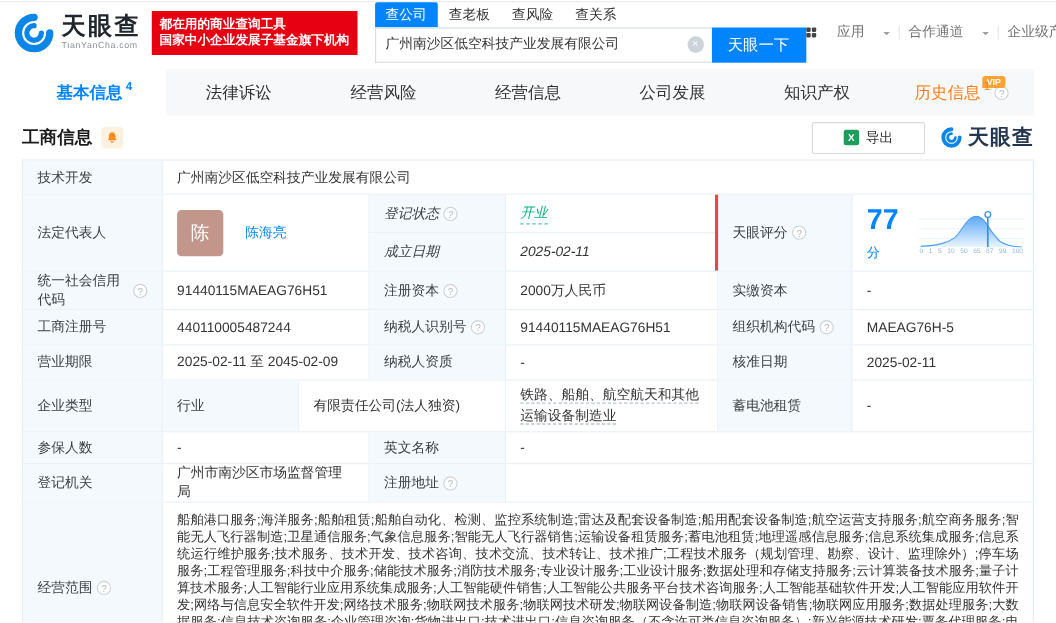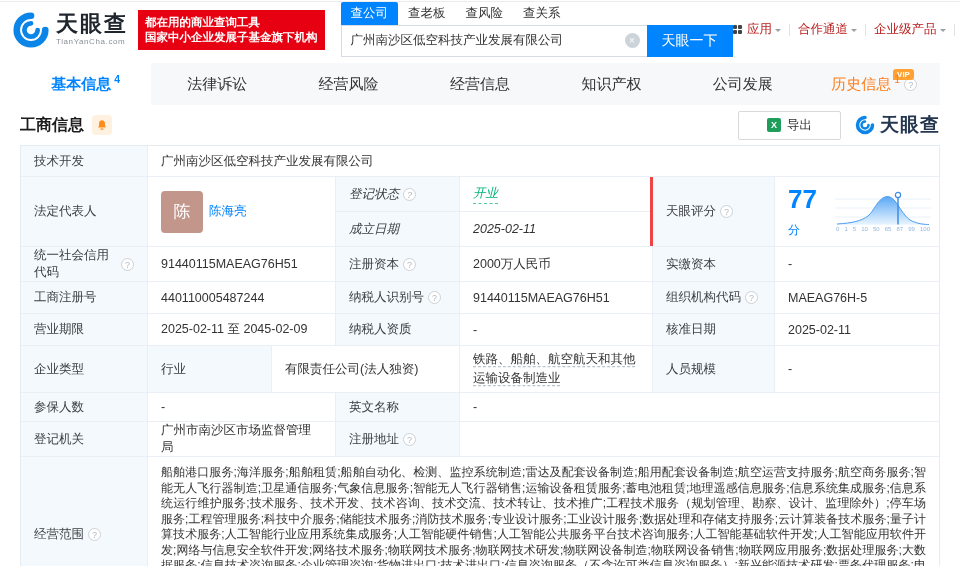--- a/index.html
+++ b/index.html
@@ -22,21 +22,21 @@
   .s-tab.on { background:#0084ff; color:#fff; border-radius:2px 2px 0 0; }
   .s-box { display:flex; height:32px; }
   .s-input-wrap { position:relative; flex:1; }
   .s-input { width:100%; height:32px; border:1px solid #d6dce2; border-right:none; padding:0 26px 0 9px;
     font-size:12.5px; color:#333; outline:none; font-family:inherit; }
   .s-clear { position:absolute; right:7px; top:8px; width:15px; height:15px; border-radius:50%;
     background:#ccd3d9; color:#fff; font-size:10px; line-height:15px; text-align:center; cursor:pointer; }
   .s-clear::before { content:"×"; }
   .s-btn { width:86px; background:#0084ff; color:#fff; border:none; font-size:14px; cursor:pointer; font-family:inherit; }
   .nav { margin-left:auto; display:flex; align-items:center; gap:8px; font-size:12.5px; white-space:nowrap; }
-  .nav-item { display:flex; align-items:center; gap:3px; cursor:pointer; color:#b91c1c; }
+  .nav-item { display:flex; align-items:center; gap:17px; cursor:pointer; color:#737373; }
   .nav-sep { width:1px; height:12px; background:#e3e3e3; }
   .caret { width:0; height:0; border:3.5px solid transparent; border-top-color:#9aa0a6; margin-top:4px; }
   .grid-ico { display:inline-grid; grid-template-columns:4px 4px; gap:1.5px; margin-right:2px; }
   .grid-ico i { width:4px; height:4px; background:#444; border-radius:1px; }
 
   
   .tabbar { margin:6px 20px 0; display:flex; height:42px; background:#f7f8fa; }
   .tab { flex:1; display:flex; align-items:center; justify-content:center; font-size:15px; color:#333;
     cursor:pointer; position:relative; }
   .tab.active { background:#fff; color:#0084ff; font-weight:700; }
@@ -78,21 +78,21 @@
   .mid { width:317px; flex:none; display:flex; flex-direction:column; border-right:3px solid #ef4444;font-style:italic; }
   .mrow { display:flex; flex:1; }
   .mrow:first-child { border-bottom:1px solid #e9eff4; }
   .mid .c { border-right:1px solid #e9eff4; min-height:34px; }
   .mid .c.mv { border-right:none; flex:1; }
   .link { color:#0084ff; cursor:pointer; text-decoration:none; }
   .status { color:#00b578; border-bottom:1px dashed #4cc99b; padding-bottom:1px; cursor:pointer; }
   .dash-u { text-decoration:underline dashed #b9c4cd; text-underline-offset:3px; line-height:19px; }
   .avatar { width:42px; height:42px; border-radius:4px; background:#c2968b; color:#fff; font-size:17px;
     display:flex; align-items:center; justify-content:center; flex:none; cursor:pointer; }
-  .rep-name { margin-left:6px; }
+  .rep-name { margin-left:20px; }
   .score-cell { display:flex; align-items:center; gap:10px; padding:0 8px 0 13px; }
   .score-num { color:#0084ff; font-weight:700; font-size:26px; line-height:1; }
   .score-unit { color:#0084ff; font-size:12px; font-weight:400; }
   .chart { display:flex; flex-direction:column; width:96px; cursor:pointer; }
   .axis { display:flex; justify-content:space-between; font-size:6px; color:#93b6da; line-height:7px;
     padding:1px 1px 0; }
   .scope-c { padding:8px 13px; line-height:15.5px; font-size:12px; text-align:justify; color:#333;
     display:block; }
   .r-type { min-height:46px; } .r-small { min-height:28px; }
 </style>
@@ -165,24 +165,24 @@
   <div class="tab">
     <span>法律诉讼</span>
   </div>
   <div class="tab">
     <span>经营风险</span>
   </div>
   <div class="tab">
     <span>经营信息</span>
   </div>
   <div class="tab">
+    <span>公司发展</span>
+  </div>
+  <div class="tab">
     <span>知识产权</span>
-  </div>
-  <div class="tab">
-    <span>公司发展</span>
   </div>
   <div class="tab tab-hist">
     <span class="vip-chip">VIP</span>
     <span>历史信息</span>
     <span class="sup">1</span>
     <span class="q"></span>
   </div>
 </div>
 
 <div class="sec">
@@ -314,21 +314,21 @@
     <div class="c v3 last">2025-02-11</div>
   </div>
 
   <div class="tr">
     <div class="c lb w1 r-type">企业类型</div>
     <div class="c lb w2 r-type">行业</div>
     <div class="c v1 r-type">有限责任公司(法人独资)</div>
     <div class="c v2 r-type">
       <span class="dash-u">铁路、船舶、航空航天和其他运输设备制造业</span>
     </div>
-    <div class="c lb w3 r-type">人员规模</div>
+    <div class="c lb w3 r-type">蓄电池租赁</div>
     <div class="c v3 last r-type">-</div>
   </div>
 
   <div class="tr">
     <div class="c lb w1 r-small">参保人数</div>
     <div class="c v1 r-small">-</div>
     <div class="c lb w2 r-small">英文名称</div>
     <div class="c grow last r-small">-</div>
   </div>
 

